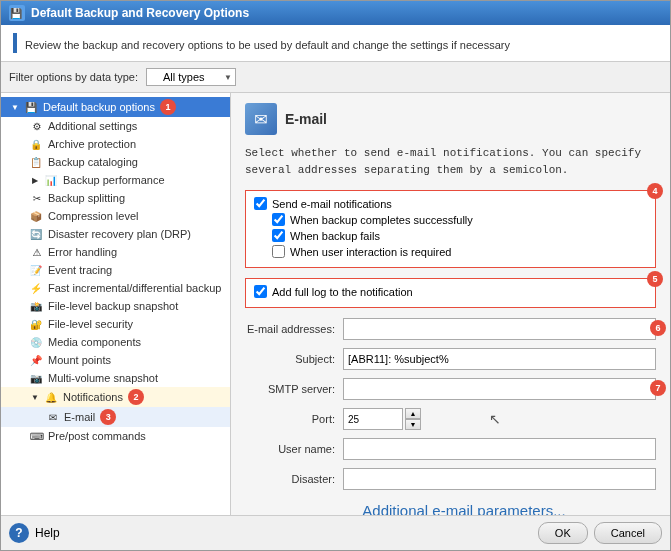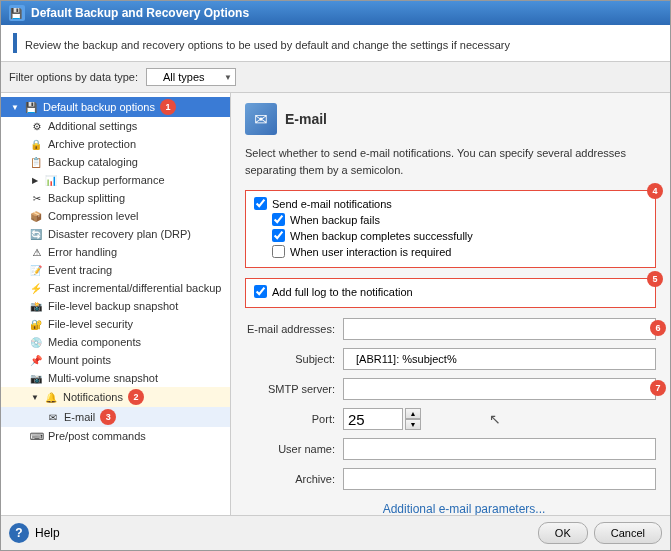--- a/index.html
+++ b/index.html
@@ -178,20 +178,21 @@
       font-size: 14px;
       font-weight: bold;
       color: #333;
     }
 
     .description-text {
       font-size: 11px;
       color: #333;
       margin-bottom: 12px;
       line-height: 1.5;
+      font-family: Liberation Mono, monospace;
     }
 
     .bordered-section {
       border: 1px solid #e74c3c;
       padding: 6px 8px;
       margin-bottom: 10px;
       background: white;
       position: relative;
     }
 
@@ -220,31 +221,31 @@
     .field-label {
       font-size: 11px;
       color: #333;
       min-width: 90px;
       text-align: right;
     }
 
     .field-input {
       flex: 1;
       border: 1px solid #aaa;
-      padding: 2px 12px;
+      padding: 2px 4px;
       font-size: 11px;
       background: white;
       height: 22px;
     }
 
     .field-input-short {
       width: 60px;
       border: 1px solid #aaa;
       padding: 2px 4px;
-      font-size: 15px;
+      font-size: 10px;
       background: white;
       height: 22px;
     }
 
     .spin-wrapper {
       display: flex;
       align-items: center;
       gap: 2px;
     }
 
@@ -259,21 +260,21 @@
       border: 1px solid #aaa;
       background: linear-gradient(to bottom, #f5f5f5, #e0e0e0);
       cursor: pointer;
       display: flex; align-items: center; justify-content: center;
       font-size: 7px;
       line-height: 1;
     }
 
     .link-text {
       color: #2a6db5;
-      font-size: 12px;
+      font-size: 15px;
       cursor: pointer;
       text-decoration: none;
       margin-top: 4px;
       display: inline-block;
       margin-left: 27px;
     }
 
     .bottom-bar {
       background: #f0f0f0;
       border-top: 1px solid #ccc;
@@ -441,25 +442,25 @@
       <p class="description-text">Select whether to send e-mail notifications. You can specify several addresses separating them by a semicolon.</p>
 
       <div class="bordered-section" style="position:relative;">
         <div class="badge" style="position:absolute; right:-8px; top:-8px;">4</div>
         <div class="checkbox-row">
           <input type="checkbox" checked="" style="">
           <span>Send e-mail notifications</span>
         </div>
         <div class="checkbox-row indented">
           <input type="checkbox" checked="" style="">
-          <span>When backup fails</span>
+          <span>When backup completes successfully</span>
         </div>
         <div class="checkbox-row indented">
           <input type="checkbox" checked="" style="">
-          <span>When backup completes successfully</span>
+          <span>When backup fails</span>
         </div>
         <div class="checkbox-row indented">
           <input type="checkbox" style="">
           <span>When user interaction is required</span>
         </div>
       </div>
 
       <div class="bordered-section" style="position:relative; margin-bottom: 10px;">
         <div class="badge" style="position:absolute; right:-8px; top:-8px;">5</div>
         <div class="checkbox-row">
@@ -496,21 +497,21 @@
         </div>
         <span style="font-size:14px; color:#555; margin-left:60px;">↖</span>
       </div>
 
       <div class="field-row">
         <span class="field-label">User name:</span>
         <input class="field-input" type="text" value="" style="">
       </div>
 
       <div class="field-row">
-        <span class="field-label">Archive:</span>
+        <span class="field-label">Disaster:</span>
         <input class="field-input" type="password" value="" style="">
       </div>
 
       <div style="text-align: center; margin: 6px 0;">
         <a class="link-text" href="#">Additional e-mail parameters...</a>
       </div>
 
     </div>
   </div>
 

